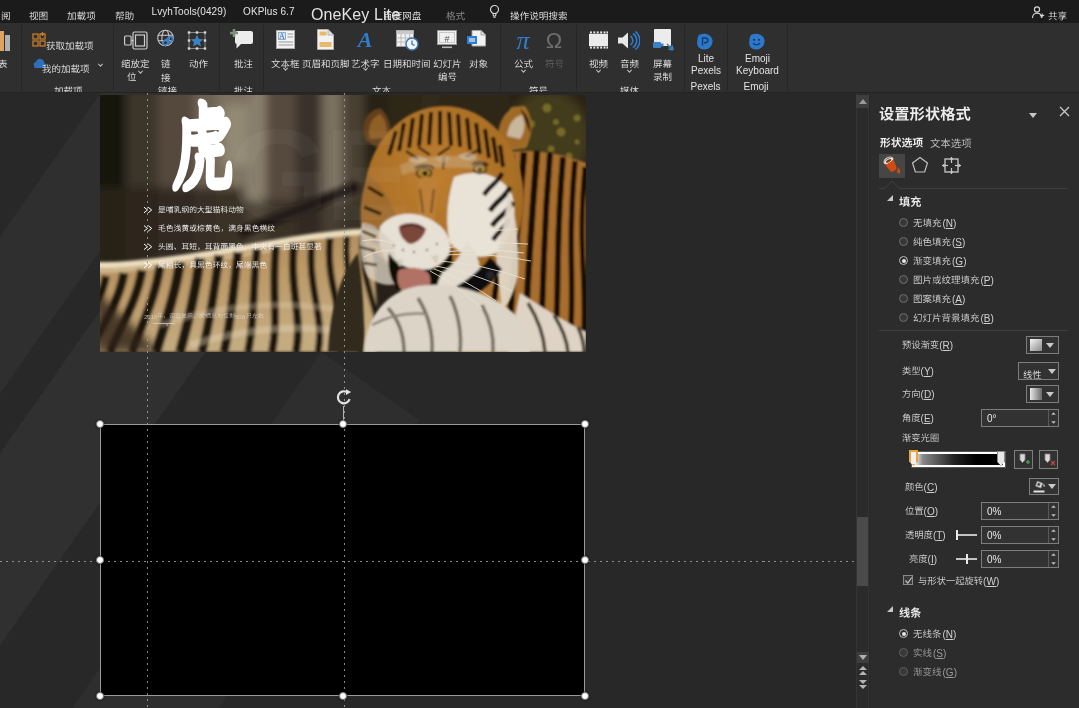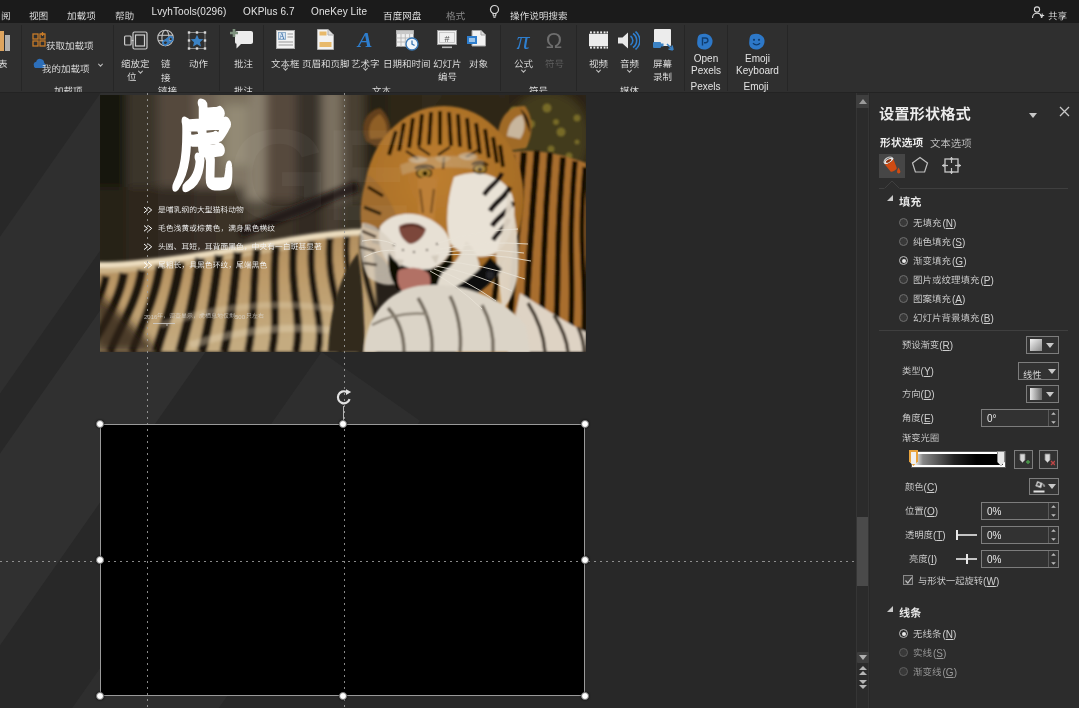--- a/index.html
+++ b/index.html
@@ -193,23 +193,23 @@
     </svg></div>
 <div class="abs" style="left:66.5px;top:6.5px"><svg style="vertical-align:middle;" width="28.80" height="9.60" viewBox="0 0 3000 1000" fill="#e2e2e2">
       <use href="#g52a0" x="0"></use>
       <use href="#g8f7d" x="1000"></use>
       <use href="#g9879" x="2000"></use>
     </svg></div>
 <div class="abs" style="left:114.5px;top:6.5px"><svg style="vertical-align:middle;" width="19.20" height="9.60" viewBox="0 0 2000 1000" fill="#e2e2e2">
       <use href="#g5e2e" x="0"></use>
       <use href="#g52a9" x="1000"></use>
     </svg></div>
-<div class="abs" style="left:151.5px;top:5.5px;font-size:10px;color:#e2e2e2;letter-spacing:0.1px">LvyhTools(0296)</div>
+<div class="abs" style="left:151.5px;top:5.5px;font-size:10px;color:#e2e2e2;letter-spacing:0.1px">LvyhTools(0429)</div>
 <div class="abs" style="left:243px;top:5.5px;font-size:10px;color:#e2e2e2;letter-spacing:0.1px">OKPlus 6.7</div>
-<div class="abs" style="left:311px;top:5.5px;font-size:10px;color:#e2e2e2;letter-spacing:0.1px">OneKey Lite</div>
+<div class="abs" style="left:311px;top:5.5px;font-size:16px;color:#e2e2e2;letter-spacing:0.1px">OneKey Lite</div>
 <div class="abs" style="left:383px;top:6.5px"><svg style="vertical-align:middle;" width="38.40" height="9.60" viewBox="0 0 4000 1000" fill="#e2e2e2">
       <use href="#g767e" x="0"></use>
       <use href="#g5ea6" x="1000"></use>
       <use href="#g7f51" x="2000"></use>
       <use href="#g76d8" x="3000"></use>
     </svg></div>
 <div class="abs" style="left:446px;top:6.5px"><svg style="vertical-align:middle;" width="19.20" height="9.60" viewBox="0 0 2000 1000" fill="#8f8f8f">
       <use href="#g683c" x="0"></use>
       <use href="#g5f0f" x="1000"></use>
     </svg></div>
@@ -533,21 +533,21 @@
       <use href="#g5e55" x="1000"></use>
     </svg></div>
 <div class="abs" style="left:653.0px;top:66.5px"><svg style="vertical-align:middle;" width="19.00" height="9.50" viewBox="0 0 2000 1000" fill="#e2e2e2">
       <use href="#g5f55" x="0"></use>
       <use href="#g5236" x="1000"></use>
     </svg></div>
 <div class="abs" style="left:620.0px;top:81px"><svg style="vertical-align:middle;" width="19.00" height="9.50" viewBox="0 0 2000 1000" fill="#e2e2e2">
       <use href="#g5a92" x="0"></use>
       <use href="#g4f53" x="1000"></use>
     </svg></div>
-<div class="abs" style="left:646px;top:53px;width:120px;text-align:center;font-size:10px;color:#e2e2e2">Open</div>
+<div class="abs" style="left:646px;top:53px;width:120px;text-align:center;font-size:10px;color:#e2e2e2">Lite</div>
 <div class="abs" style="left:646px;top:65px;width:120px;text-align:center;font-size:10px;color:#e2e2e2">Pexels</div>
 <div class="abs" style="left:645.5px;top:81px;width:120px;text-align:center;font-size:10px;color:#e2e2e2">Pexels</div>
 <div class="abs" style="left:697.5px;top:53px;width:120px;text-align:center;font-size:10px;color:#e2e2e2">Emoji</div>
 <div class="abs" style="left:697.5px;top:65px;width:120px;text-align:center;font-size:10px;color:#e2e2e2">Keyboard</div>
 <div class="abs" style="left:696px;top:81px;width:120px;text-align:center;font-size:10px;color:#e2e2e2">Emoji</div>
 <div class="abs" style="left:0;top:92px;width:1079px;height:1px;background:#232323"></div>
 <div class="abs" style="left:0;top:93px;width:855px;height:615px;background:#282828;overflow:hidden">
     <div class="abs" style="left:-260px;top:120px;width:600px;height:90px;background:rgba(255,255,255,0.035);transform:rotate(-55deg)"></div>
     <div class="abs" style="left:-250px;top:330px;width:600px;height:110px;background:rgba(255,255,255,0.04);transform:rotate(-55deg)"></div>
     <div class="abs" style="left:-180px;top:520px;width:700px;height:120px;background:rgba(255,255,255,0.03);transform:rotate(-55deg)"></div>

